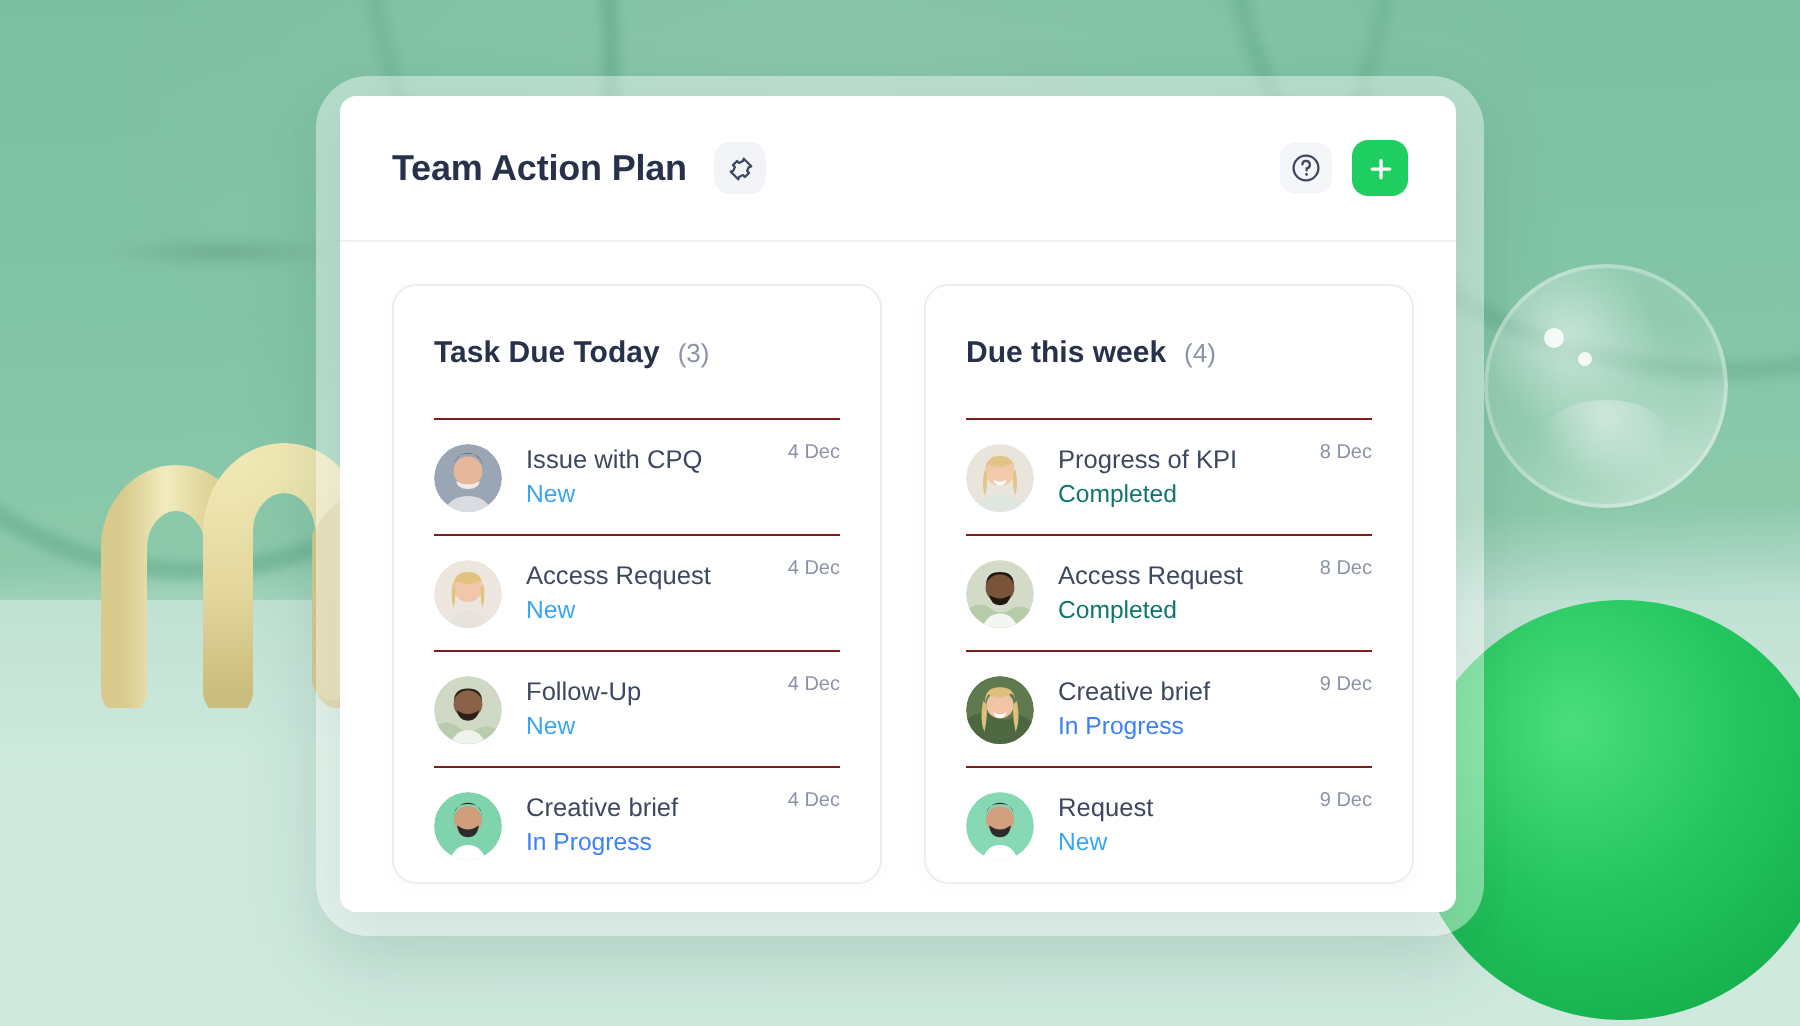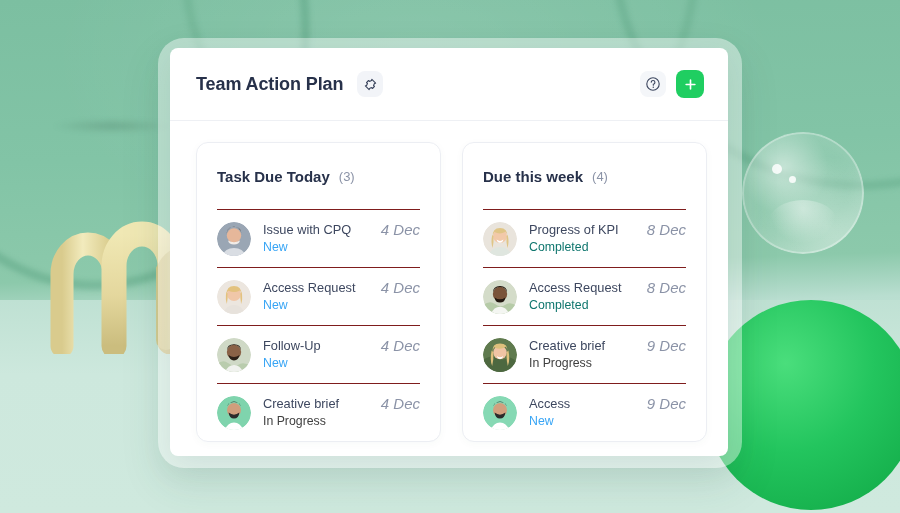--- a/index.html
+++ b/index.html
@@ -203,28 +203,27 @@
     white-space: nowrap;
   }
   .row-status {
     font-size: 12.3px;
     font-weight: normal;
     line-height: 17px;
     margin-top: 1px;
   }
   .st-new { color: #38a5f5; }
   .st-completed { color: #0f766e; }
-  .st-inprogress { color: #404040; }
+  .st-inprogress { color: #3b82f6; }
   .row-date {
-    font-size: 15px;
+    font-size: 10px;
     color: #8b93a7;
     white-space: nowrap;
     align-self: flex-start;
     margin-top: 11px;
-    font-style: italic;
   }
 </style>
 </head>
 <body>
 
 <div id="scene">
 
   <div class="bg-wall-soft"></div>
   <div class="bg-stripe s1"></div>
   <div class="bg-stripe s2"></div>
@@ -434,21 +433,21 @@
           <span class="avatar">
             <svg width="34" height="34" viewBox="0 0 34 34">
               <circle cx="17" cy="17" r="17" fill="#86d9b4"></circle>
               <circle cx="17" cy="14" r="7" fill="#d2a07e"></circle>
               <path d="M10 12.4 a7 7 0 0 1 14 0 q0 -6.4 -7 -6.4 t-7 6.4 z" fill="#2b2b2b"></path>
               <path d="M11.6 16.6 q5.4 4.2 10.8 0 q-0.6 6 -5.4 6 t-5.4 -6 z" fill="#2b2b2b"></path>
               <path d="M8 34 q2.5 -7.5 9 -7.5 t9 7.5 z" fill="#ffffff"></path>
             </svg>
           </span>
           <span class="row-main">
-            <span class="row-name" style="display:block;">Access</span>
+            <span class="row-name" style="display:block;">Request</span>
             <span class="row-status st-new" style="display:block;">New</span>
           </span>
           <span class="row-date">9 Dec</span>
         </div>
       </div>
 
     </div>
   </div>
 </div>
 

